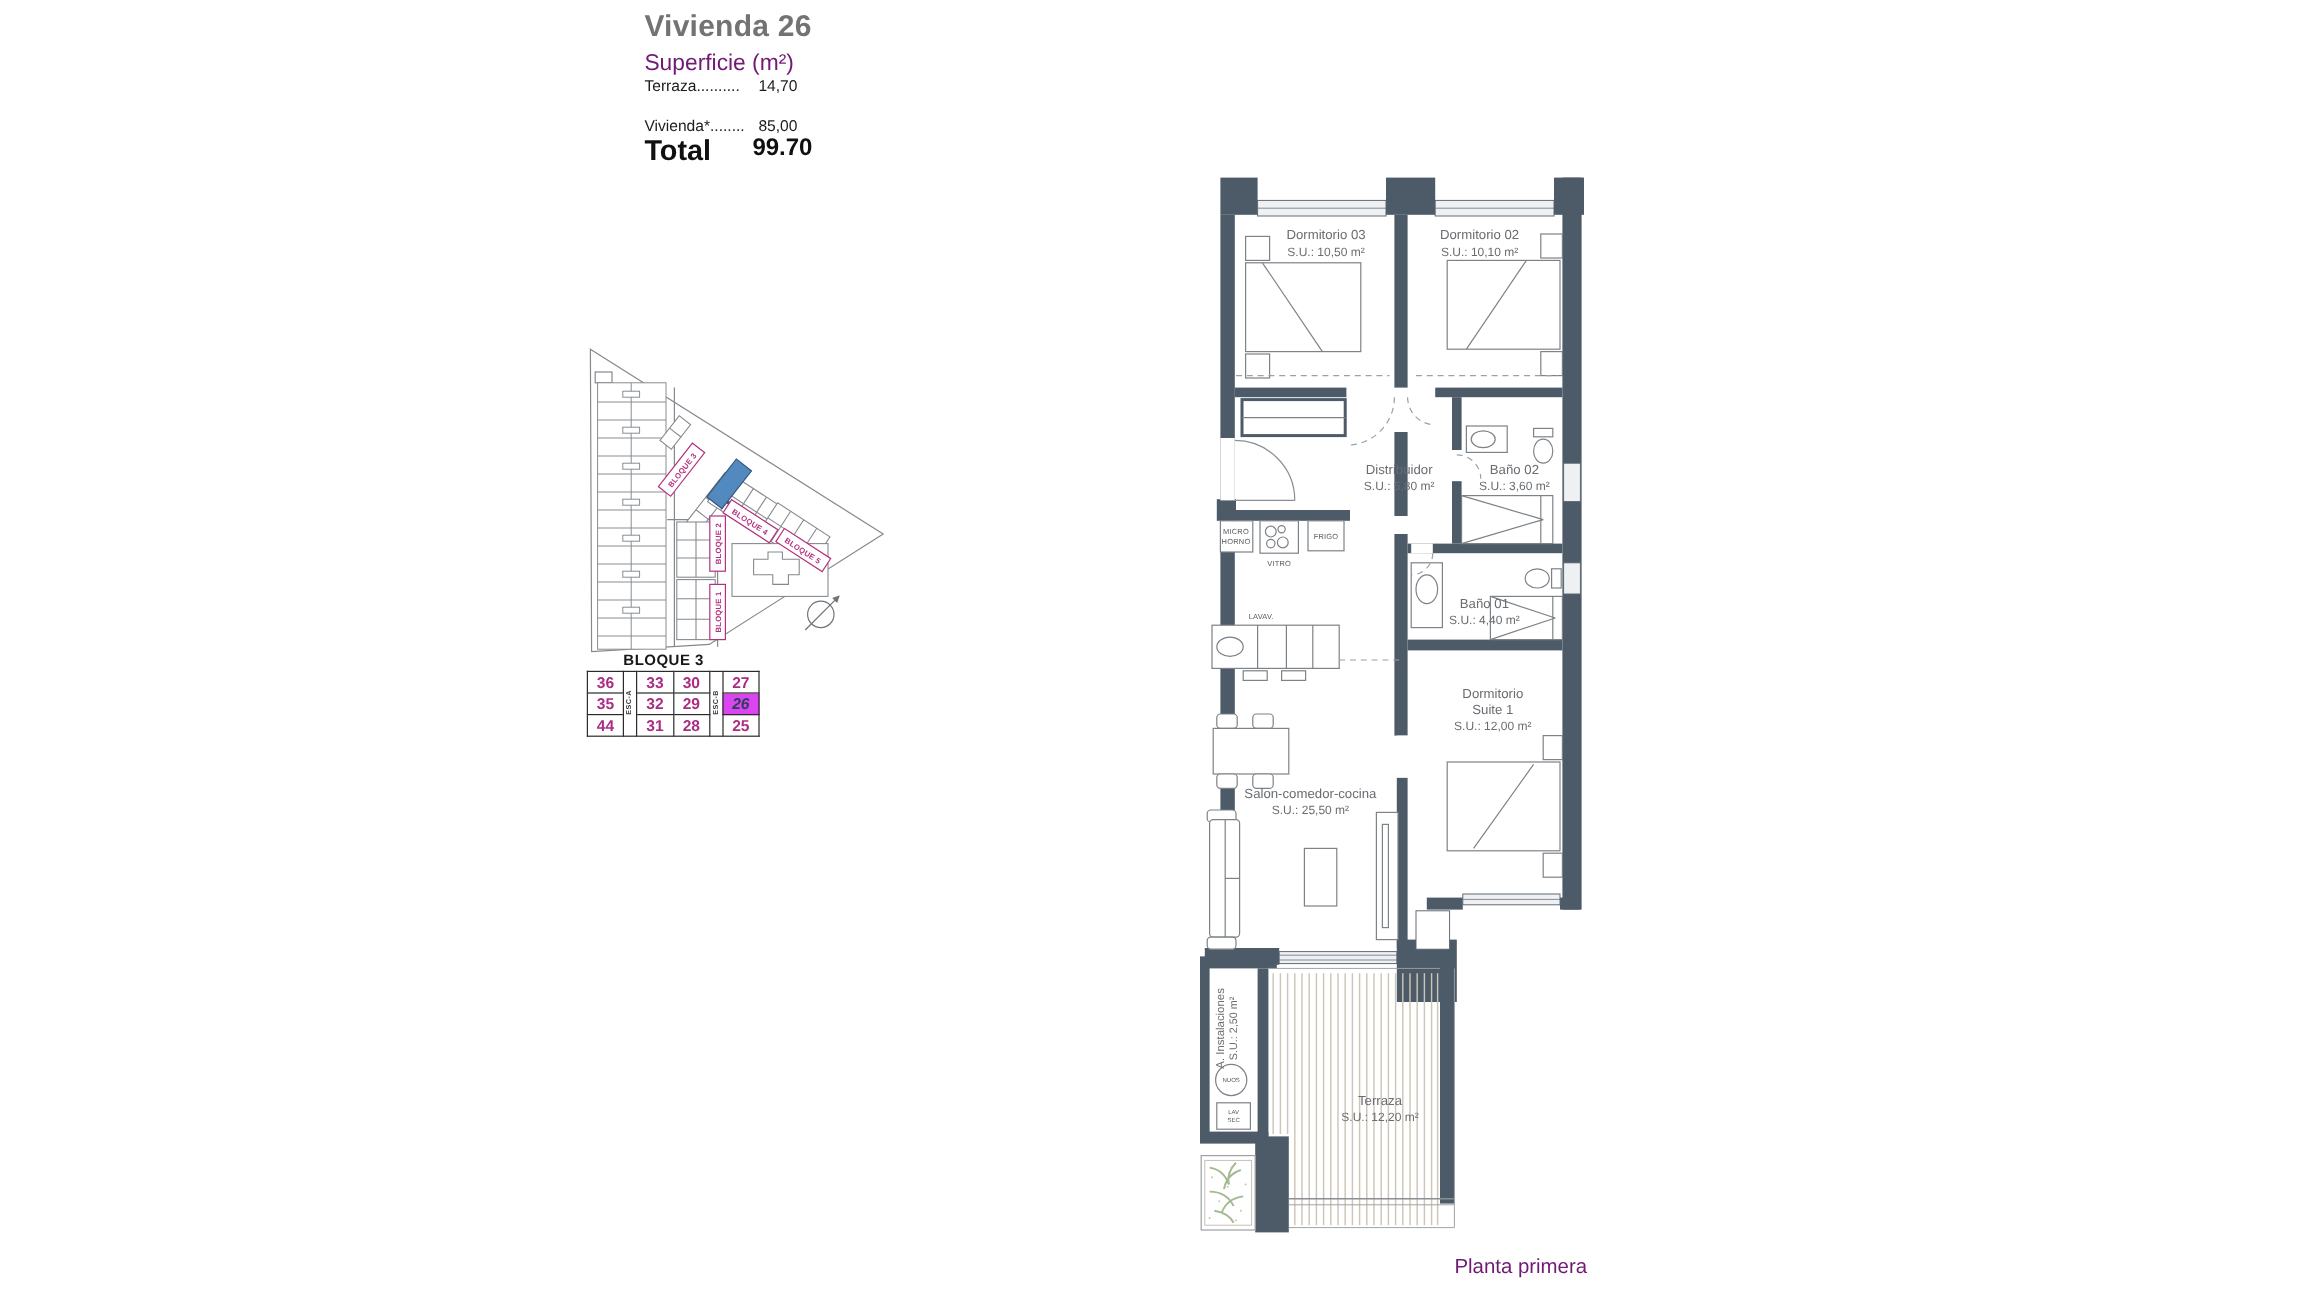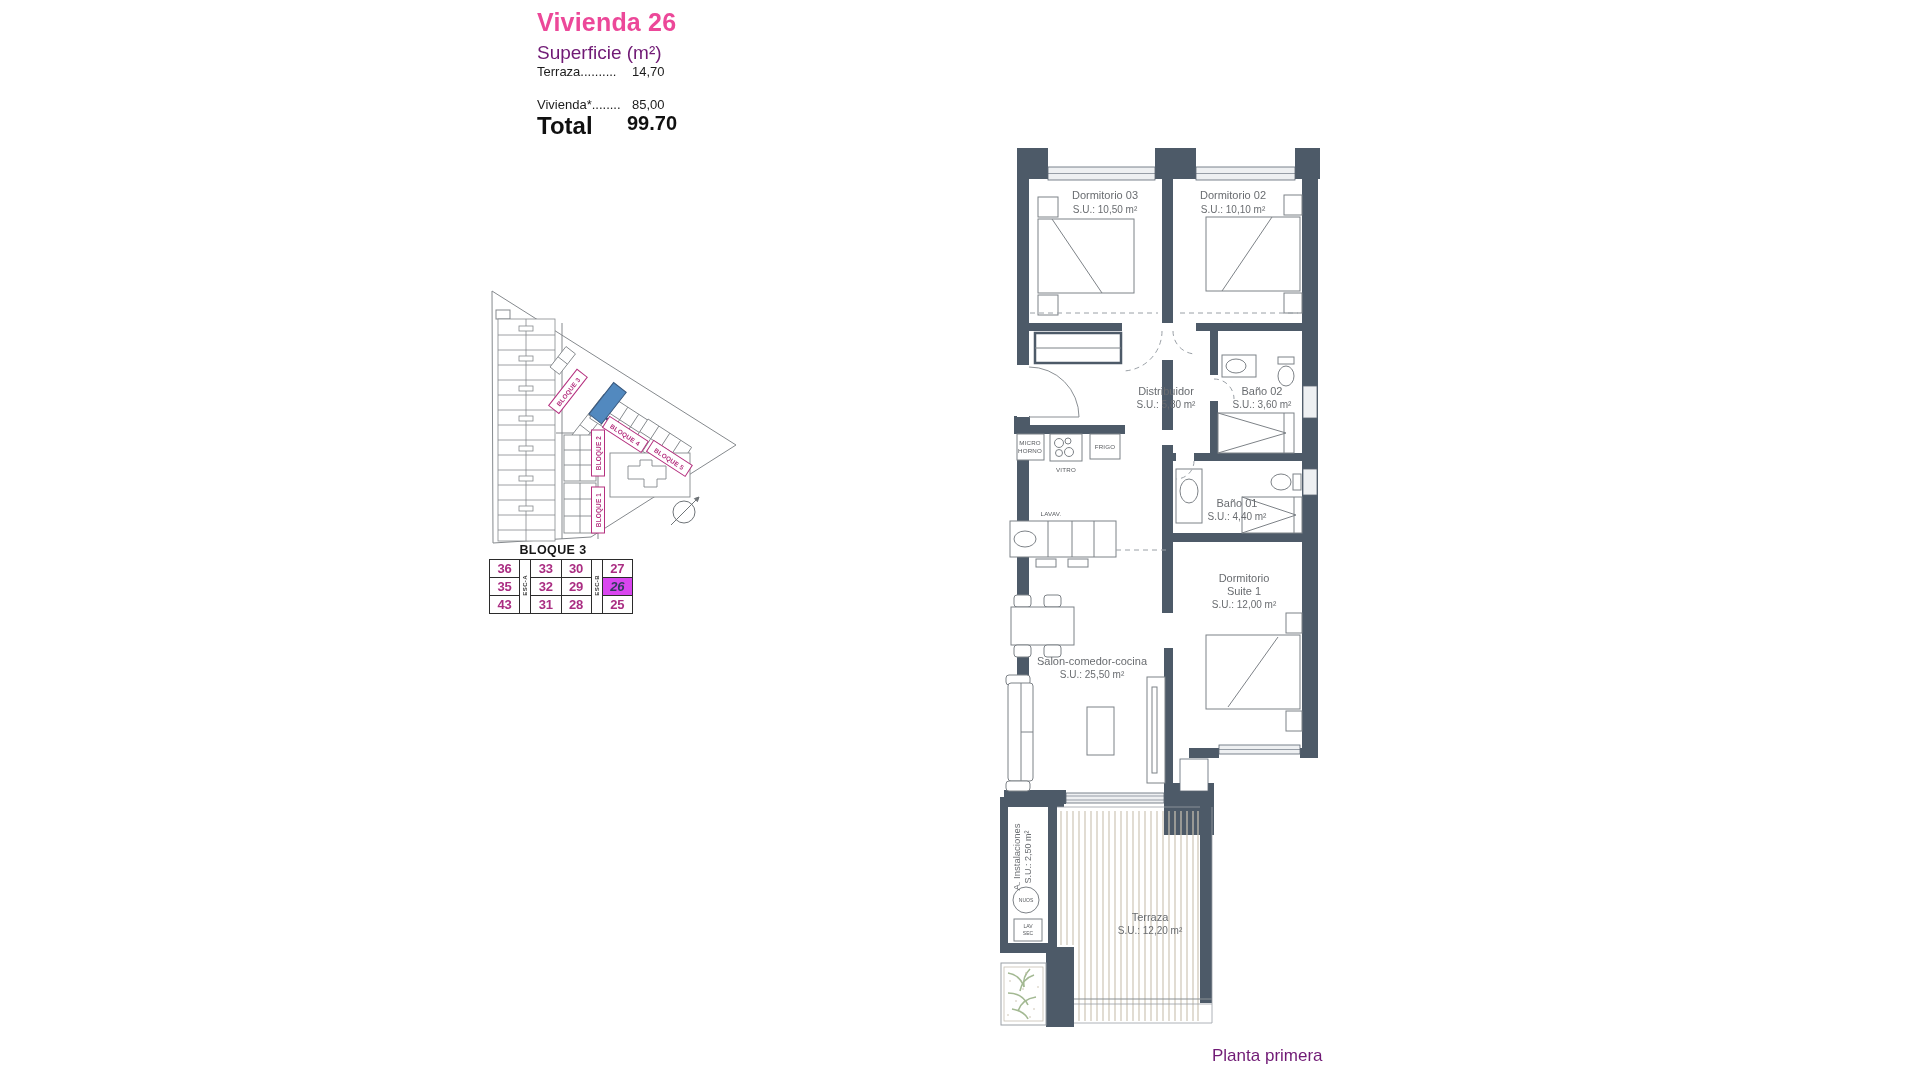--- a/index.html
+++ b/index.html
@@ -1,19 +1,19 @@
 <!DOCTYPE html>
 <html><head>
 <meta charset="utf-8">
 <style>
   html,body{margin:0;padding:0;background:#fff;font-family:"Liberation Sans",sans-serif;}
   #canvas{position:relative;width:1920px;height:1080px;background:#fff;overflow:hidden;}
   .abs{position:absolute;}
   
-  .hd-title{left:537px;top:8px;font-size:25px;font-weight:bold;color:#ec4899;letter-spacing:.2px;}
+  .hd-title{left:537px;top:8px;font-size:25px;font-weight:bold;color:#737373;letter-spacing:.2px;}
   .hd-sub{left:537px;top:42px;font-size:19px;color:#701a75;}
   .hd-row{left:537px;width:150px;font-size:13px;color:#1c1c1c;}
   .hd-row .val{position:absolute;left:95px;top:0;}
   .hd-total-label{left:537px;top:112px;font-size:24px;font-weight:bold;color:#101010;}
   .hd-total-value{left:627px;top:112px;font-size:20px;font-weight:bold;color:#101010;text-align:center;}
   
   .built{left:524px;top:196px;width:152px;font-size:18px;color:#101010;}
   .bi-line{border-bottom:1.5px solid #2b2b2b;text-align:right;padding-bottom:1px;margin-bottom:3px;line-height:22px;}
   .bi-line.w2{width:122px;margin-left:auto;}
   .bi-line.w3{width:150px;margin-left:auto;}
@@ -175,21 +175,21 @@
         <td class="esc" rowspan="3"><span>ESC-B</span></td>
         <td>27</td>
       </tr>
       <tr>
         <td>35</td>
         <td>32</td>
         <td>29</td>
         <td class="hl">26</td>
       </tr>
       <tr>
-        <td>43</td>
+        <td>44</td>
         <td>31</td>
         <td>28</td>
         <td>25</td>
       </tr>
     </tbody>
       </table>
   </div>
 
   <svg class="abs" style="left:990px;top:135px" width="360" height="910" viewBox="0 0 360 910">
 

